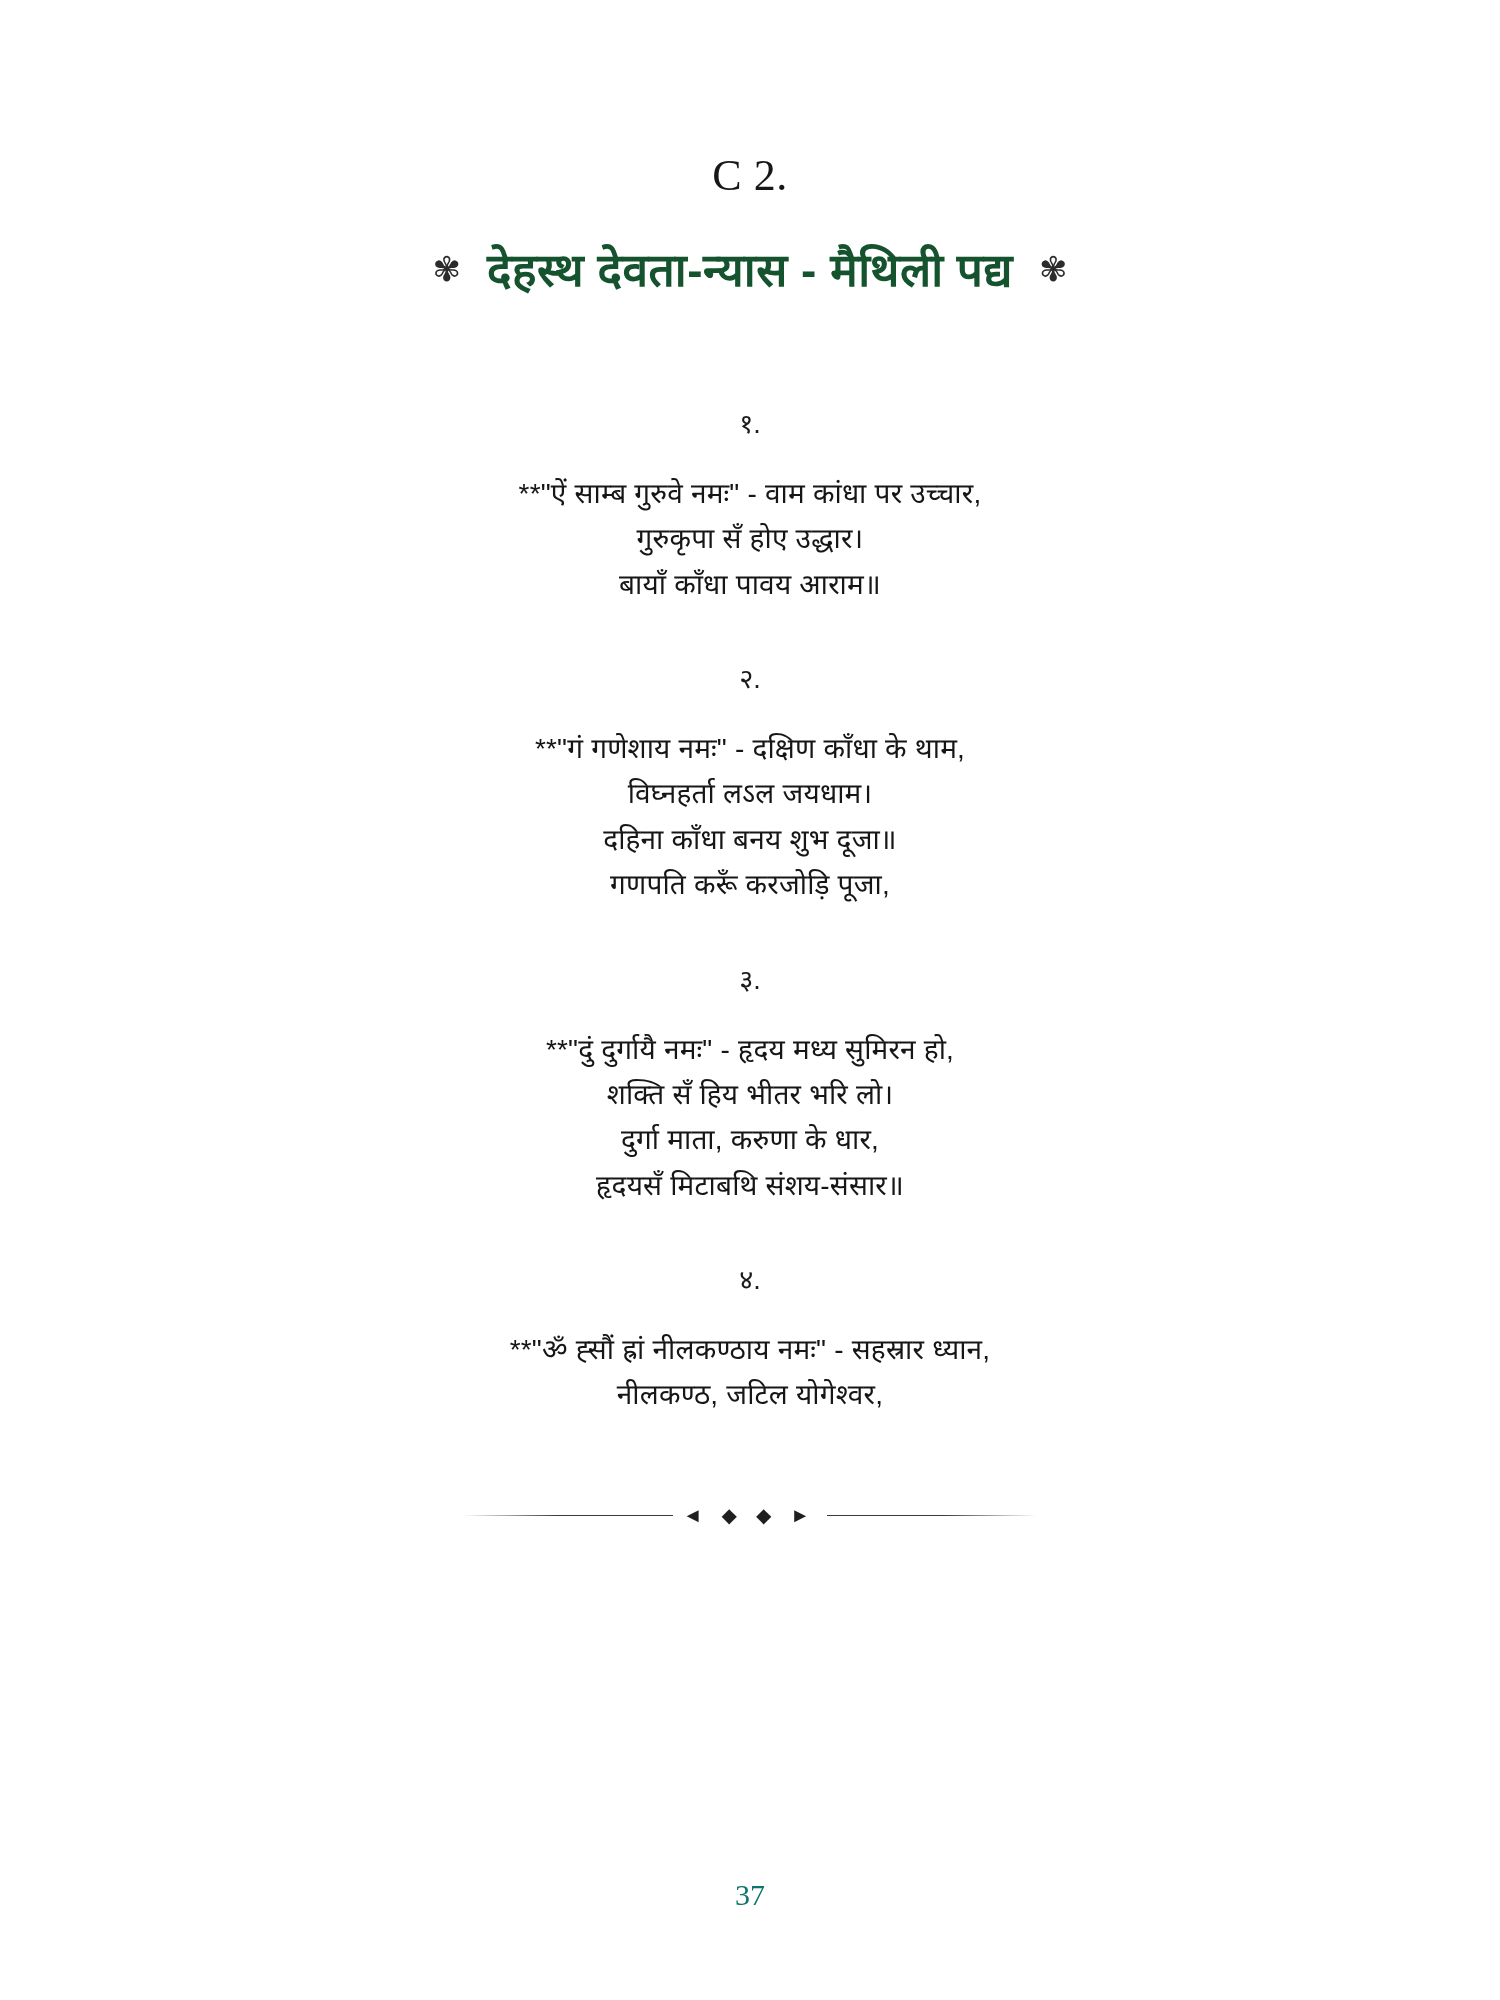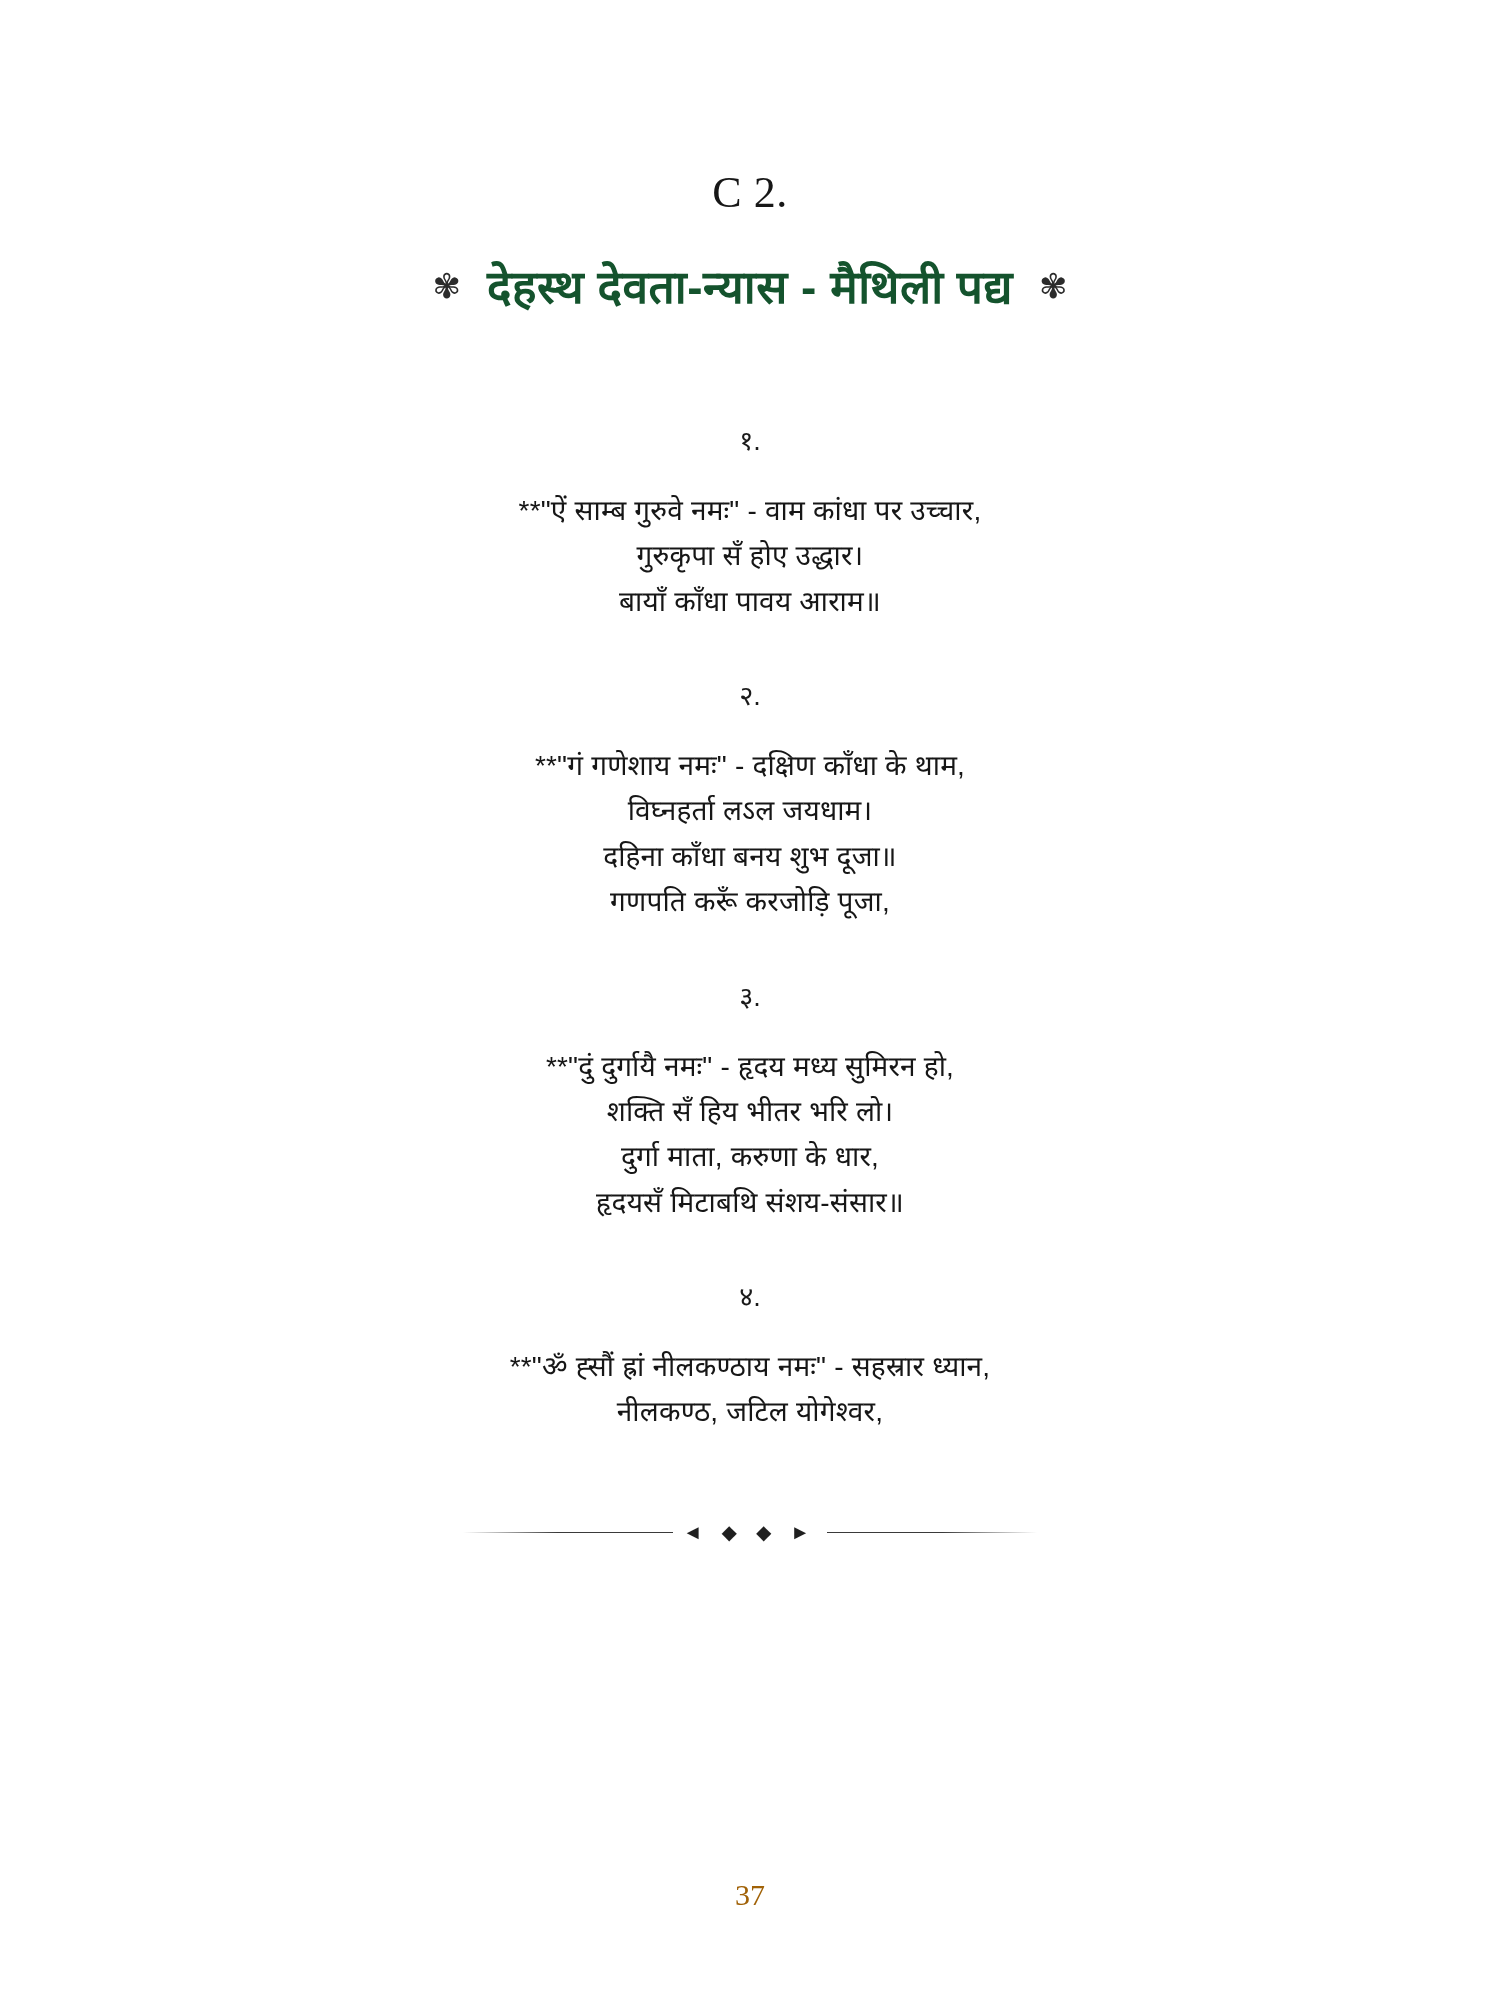--- a/index.html
+++ b/index.html
@@ -13,21 +13,21 @@
     font-family: "Liberation Serif", serif;
     color: #1a1a1a;
     position: relative;
     overflow: hidden;
   }
 
   .page {
     width: 1500px;
     height: 2000px;
     box-sizing: border-box;
-    padding: 17px;
+    padding: 0;
     position: relative;
     display: flex;
     flex-direction: column;
     align-items: center;
   }
 
   .section-label {
     margin-top: 150px;
     font-size: 44px;
     letter-spacing: 0.5px;
@@ -123,21 +123,21 @@
   }
 
   .page-number {
     position: absolute;
     bottom: 88px;
     left: 0;
     right: 0;
     text-align: center;
     font-size: 30px;
     font-family: "Liberation Serif", serif;
-    color: #a16207;
+    color: #0f766e;
   }
 </style>
 </head>
 <body>
 
 <div class="page">
 
   <div class="section-label">C 2.</div>
 
   <div class="title-row">

